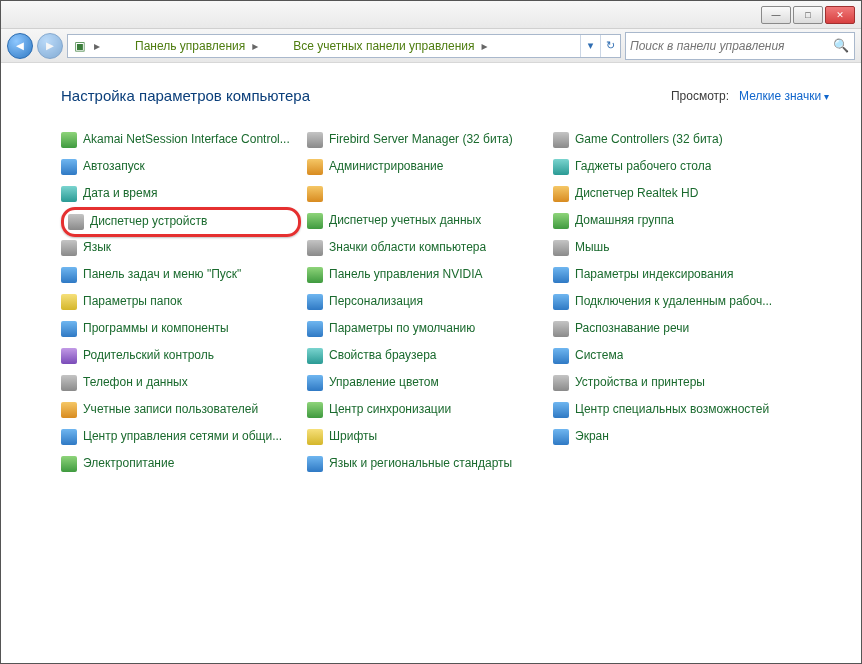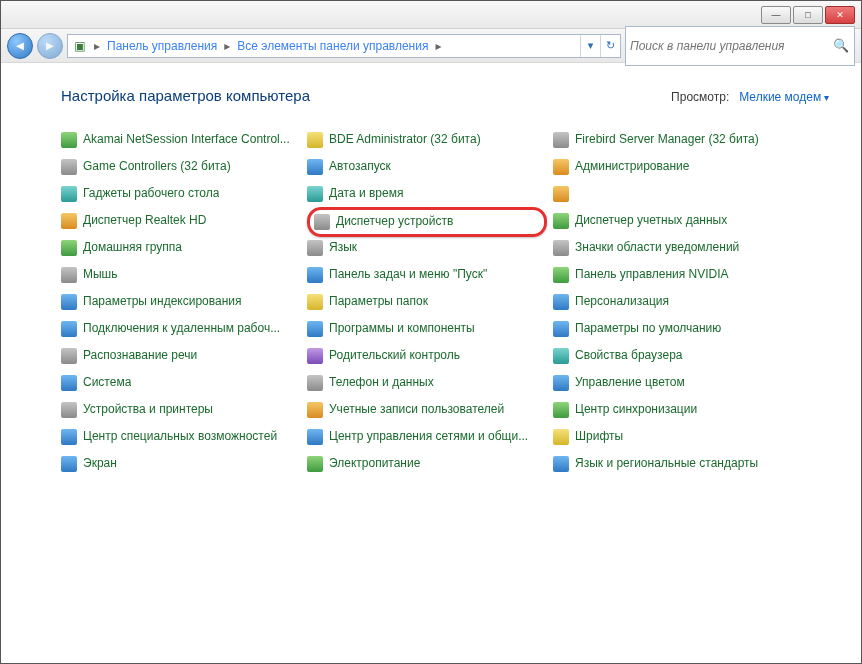--- a/index.html
+++ b/index.html
@@ -79,43 +79,44 @@
   }
   .addr-icon {
     width: 18px; height: 18px;
     margin: 0 3px;
     display:flex;align-items:center;justify-content:center;
     font-size:12px;
     color:#3a7d3a;
   }
   .crumb {
     padding: 0 5px;
-    color: #3b82f6;
+    color: #4d7c0f;
     white-space: nowrap;
     cursor: pointer;
+    margin-left: 28px;
   }
   .crumb-sep {
     color: #666;
     padding: 0 2px;
   }
   .addr-end {
     margin-left:auto;
     display:flex;
   }
   .addr-drop, .addr-refresh {
     width: 20px; height: 22px;
     border-left: 1px solid #cbd6e5;
     display:flex;align-items:center;justify-content:center;
     color:#2f6db2;
     cursor:pointer;
     font-size:11px;
   }
   .search-bar {
     width: 230px;
-    height: 40px;
+    height: 28px;
     border: 1px solid #a9b8cc;
     background: #fff;
     display:flex;align-items:center;
     padding: 0 4px;
   }
   .search-bar input {
     flex:1;
     border:none;
     outline:none;
     font-size:12px;
@@ -128,21 +129,21 @@
     font-size:13px;
     cursor:pointer;
   }
   .content {
     flex:1;
     padding: 24px 32px 10px 60px;
     overflow:auto;
   }
   .heading-row {
     display:flex;
-    align-items:flex-end;
+    align-items:center;
     margin-bottom: 28px;
   }
   .heading {
     font-size: 15px;
     color: #0a3e7a;
   }
   .view-group {
     margin-left:auto;
     display:flex;
     align-items:center;
@@ -211,53 +212,49 @@
 
   <div class="nav-row">
     <div class="nav-back">◄</div>
     <div class="nav-fwd">►</div>
 
     <div class="addr-bar">
       <span class="addr-icon">▣</span>
       <span class="crumb-sep">▸</span>
       <span class="crumb">Панель управления</span>
       <span class="crumb-sep">▸</span>
-      <span class="crumb">Все элементы панели управления</span>
+      <span class="crumb">Все учетных панели управления</span>
       <span class="crumb-sep">▸</span>
       <div class="addr-end">
         <div class="addr-drop">▾</div>
         <div class="addr-refresh">↻</div>
       </div>
     </div>
 
     <div class="search-bar">
       <input type="text" placeholder="Поиск в панели управления" style="">
       <span class="search-btn">🔍</span>
     </div>
   </div>
 
   <div class="content">
     <div class="heading-row">
       <div class="heading">Настройка параметров компьютера</div>
       <div class="view-group">
         <span class="view-label">Просмотр:</span>
-        <span class="view-link">Мелкие модем</span>
+        <span class="view-link">Мелкие значки</span>
       </div>
     </div>
 
     <div class="grid" id="grid">
         <div class="item">
           <span class="item-icon ic-green"></span>
           <span class="item-label">Akamai NetSession Interface Control...</span>
         </div>
         <div class="item">
-          <span class="item-icon ic-yellow"></span>
-          <span class="item-label">BDE Administrator (32 бита)</span>
-        </div>
-        <div class="item">
           <span class="item-icon ic-grey"></span>
           <span class="item-label">Firebird Server Manager (32 бита)</span>
         </div>
         <div class="item">
           <span class="item-icon ic-grey"></span>
           <span class="item-label">Game Controllers (32 бита)</span>
         </div>
         <div class="item">
           <span class="item-icon ic-blue"></span>
           <span class="item-label">Автозапуск</span>
@@ -292,21 +289,21 @@
         <div class="item">
           <span class="item-icon ic-green"></span>
           <span class="item-label">Домашняя группа</span>
         </div>
         <div class="item">
           <span class="item-icon ic-grey"></span>
           <span class="item-label">Язык</span>
         </div>
         <div class="item">
           <span class="item-icon ic-grey"></span>
-          <span class="item-label">Значки области уведомлений</span>
+          <span class="item-label">Значки области компьютера</span>
         </div>
         <div class="item">
           <span class="item-icon ic-grey"></span>
           <span class="item-label">Мышь</span>
         </div>
         <div class="item">
           <span class="item-icon ic-blue"></span>
           <span class="item-label">Панель задач и меню "Пуск"</span>
         </div>
         <div class="item">

